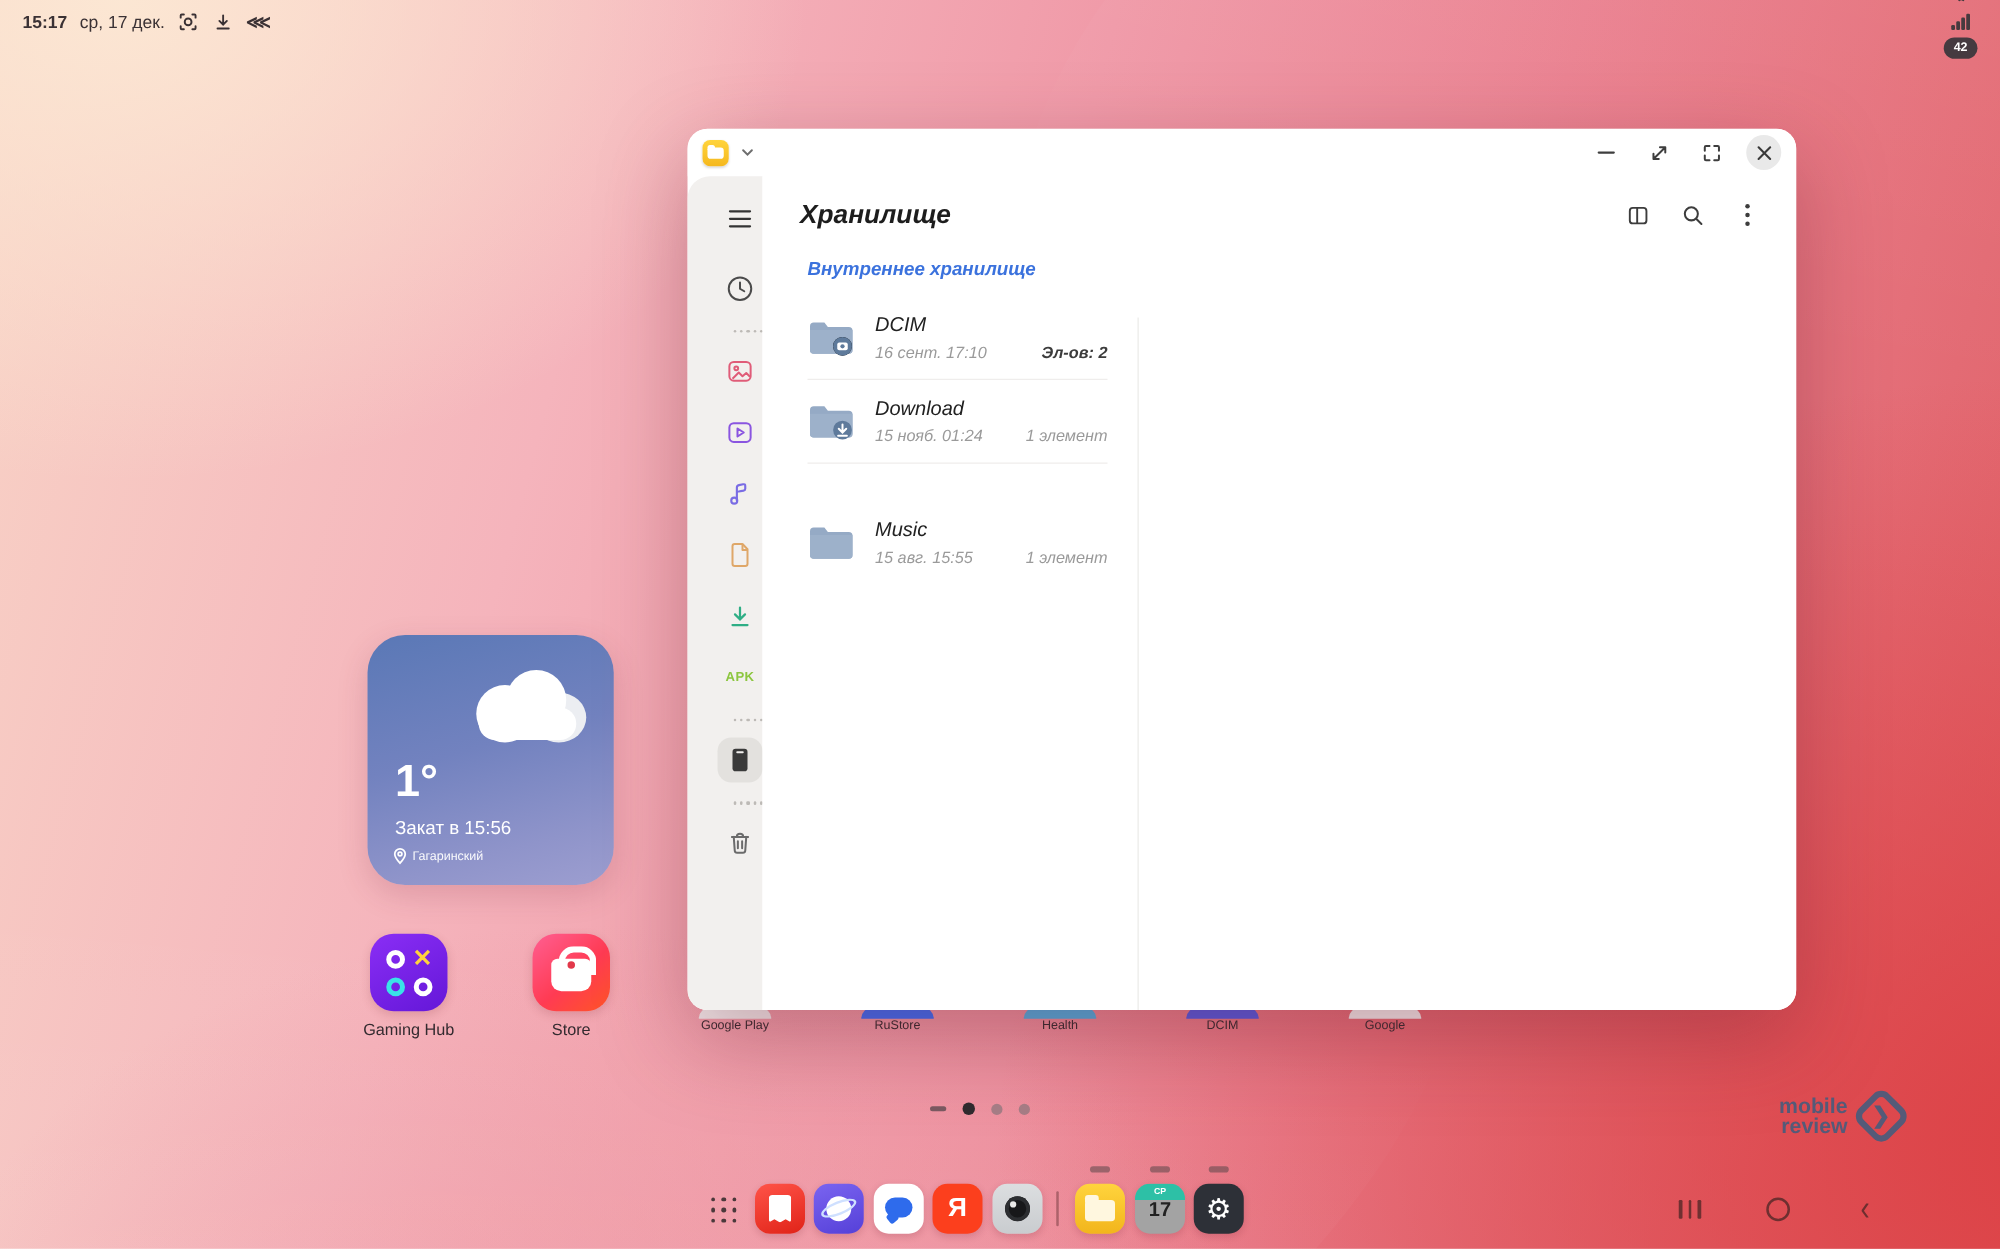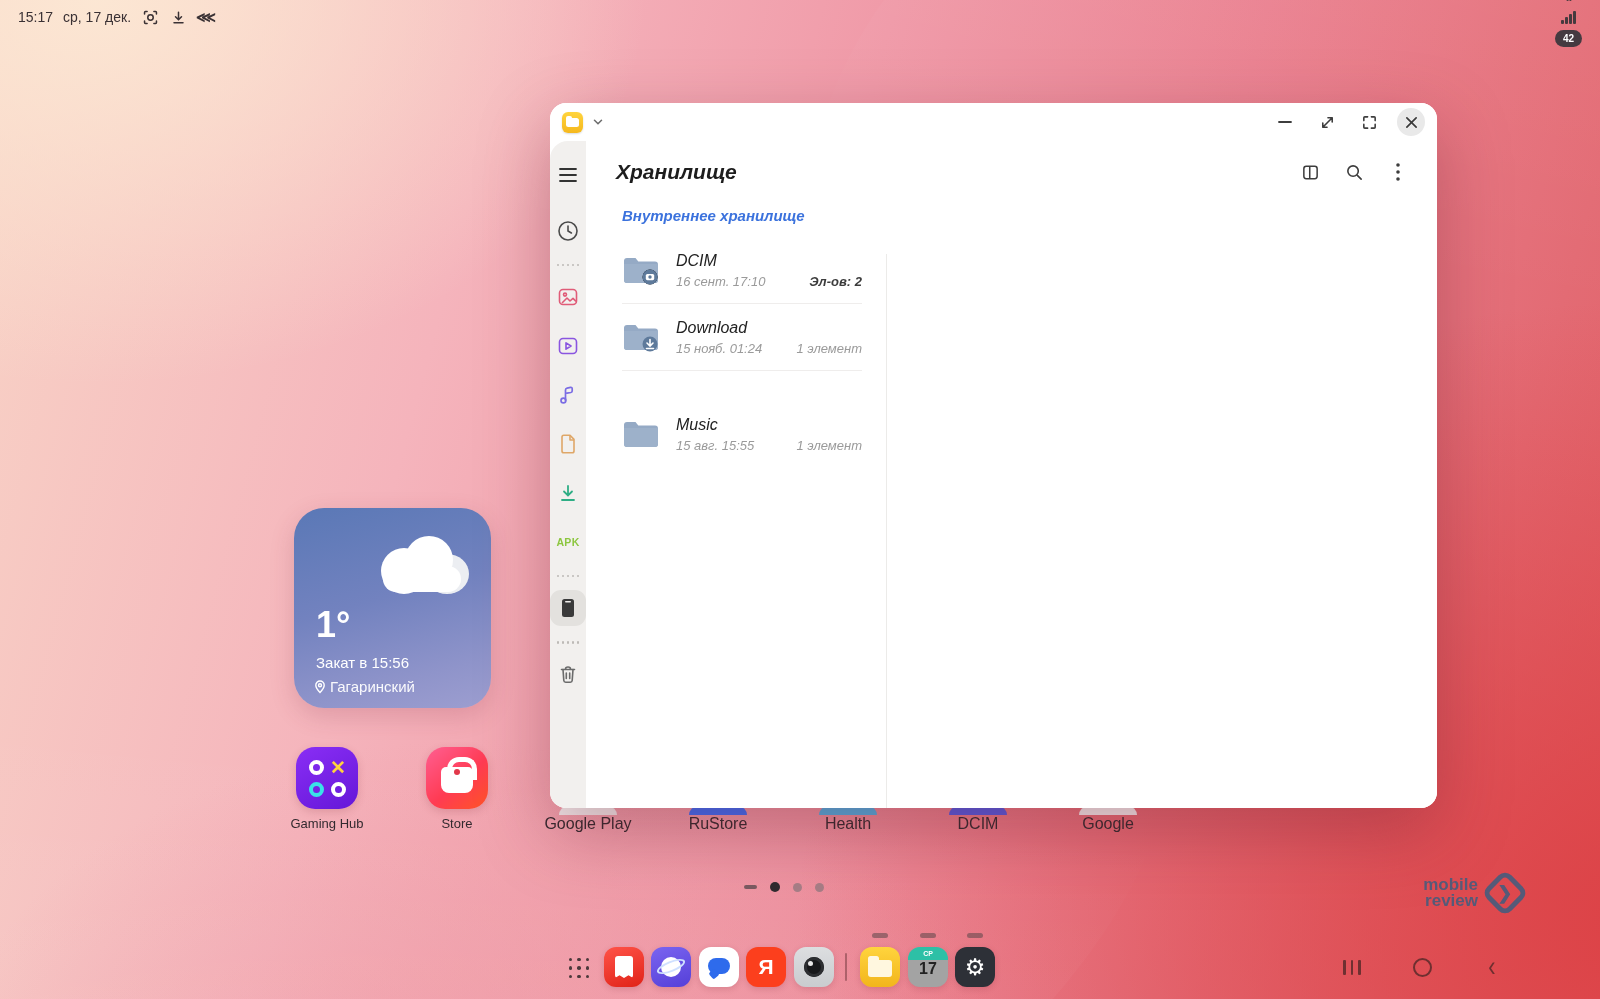--- a/index.html
+++ b/index.html
@@ -12,73 +12,73 @@
       linear-gradient(105deg, #f8d3c6 0%, #f5b4bc 28%, #f09aa8 48%, #ea8190 68%, #e36b74 88%, #e05f64 100%);
   }
   .swoosh1 { position:absolute; left:-200px; top:380px; width:1400px; height:900px; border-radius:50%;
     background:linear-gradient(25deg, rgba(255,255,255,.14), rgba(255,255,255,0) 55%); transform:rotate(-18deg); pointer-events:none;}
   .swoosh2 { position:absolute; right:-300px; top:-250px; width:1100px; height:800px; border-radius:50%;
     background:linear-gradient(205deg, rgba(255,255,255,.10), rgba(255,255,255,0) 60%); transform:rotate(-15deg); pointer-events:none;}
 
   
   .statusbar { position:absolute; top:0; left:0; right:0; height:34px; display:flex; align-items:center; padding:0 18px; color:#3a3134; }
   .sb-left { display:flex; align-items:center; gap:10px; font-size:14px; }
-  .sb-time { font-weight:400; }
+  .sb-time { font-weight:700; }
   .sb-date { font-weight:400; }
   .sb-ic { display:inline-flex; align-items:center; justify-content:center; width:18px; height:18px; color:#3a3134; }
   .sb-right { margin-left:auto; display:flex; align-items:center; gap:6px;flex-direction:column; }
   .bars { display:flex; align-items:flex-end; gap:1.5px; height:13px; }
   .bars i { display:block; width:2.5px; background:#463a3e; border-radius:1px; }
   .battery { min-width:27px; height:17px; border-radius:9px; background:#453a40; color:#fff; font-size:10px; font-weight:700;
     display:flex; align-items:center; justify-content:center; padding:0 4px; }
 
   
   .weather { position:absolute; left:294px; top:508px; width:197px; height:200px; border-radius:30px;
     background:linear-gradient(165deg,#5a78b6 0%,#7282bf 45%,#8f94ca 80%,#9d9ed0 100%);
     box-shadow:0 8px 24px rgba(120,40,60,.18); color:#fff; }
   .cloud { position:absolute; top:28px; right:22px; width:92px; height:56px; }
   .cloud .c1 { position:absolute; left:4px; top:12px; width:46px; height:46px; background:#fff; border-radius:50%; }
   .cloud .c2 { position:absolute; left:28px; top:0; width:48px; height:48px; background:#fff; border-radius:50%; }
   .cloud .c3 { position:absolute; right:0; top:18px; width:44px; height:40px; background:#eceef2; border-radius:50%; }
   .cloud .base { position:absolute; left:6px; bottom:0; width:78px; height:26px; background:#fff; border-radius:13px; }
   .w-temp { position:absolute; left:22px; top:96px; font-size:36px; font-weight:700; }
   .w-sunset { position:absolute; left:22px; top:146px; font-size:15px; font-weight:400; }
-  .w-loc { position:absolute; left:20px; top:170px; font-size:15px; display:flex; align-items:center; gap:4px; color:rgba(255,255,255,.95); }
+  .w-loc { position:absolute; left:20px; top:170px; font-size:10px; display:flex; align-items:center; gap:4px; color:rgba(255,255,255,.95); }
 
   
   .dicon { position:absolute; width:96px; text-align:center; }
   .dicon .sq { width:62px; height:62px; border-radius:19px; margin:0 auto; position:relative; box-shadow:0 3px 8px rgba(120,40,50,.18); }
   .dicon .lbl { margin-top:7px; font-size:13px; color:#332a2f; }
   .gh-sq { background:linear-gradient(150deg,#8a2ef5,#6417d8); display:grid; grid-template-columns:20px 20px; grid-template-rows:20px 20px; gap:2px; place-content:center; }
   .gh-sq span { display:flex; align-items:center; justify-content:center; }
   .ring { width:15px; height:15px; border:4px solid #fff; border-radius:50%; }
   .ring.cyan { border-color:#39e3e8; }
   .gh-x { color:#ffd23e; font-weight:800; font-size:19px; line-height:1; }
   .store-sq { background:linear-gradient(140deg,#ff5f92 0%,#ff3b53 55%,#ff5426 100%); }
   .bag { position:absolute; left:15px; top:20px; width:32px; height:26px; background:#fff; border-radius:5px 5px 8px 8px; }
   .bag:before { content:""; position:absolute; left:6px; top:-10px; width:20px; height:18px; border:5px solid #fff; border-bottom:none; border-radius:12px 12px 0 0; }
   .bag:after { content:""; position:absolute; left:13px; top:2px; width:6px; height:6px; background:#e2384a; border-radius:50%; }
 
   
   .sliver { position:absolute; top:806px; width:58px; height:9px; border-radius:10px 10px 0 0; opacity:.95; }
-  .occl { position:absolute; top:815px; width:110px; text-align:center; font-size:16px; color:#332a2f; }
+  .occl { position:absolute; top:815px; width:110px; text-align:center; font-size:10px; color:#332a2f; }
 
   
   .window { position:absolute; left:550px; top:103px; width:887px; height:705px; background:#fff; border-radius:16px;
     box-shadow:0 24px 70px rgba(110,30,45,.35); overflow:hidden; }
   .titlebar { height:38px; display:flex; align-items:center; padding:0 12px; background:#fff; }
   .appic { width:21px; height:21px; border-radius:6px; background:linear-gradient(180deg,#ffd43d,#f5b81e); position:relative; box-shadow:0 1px 2px rgba(0,0,0,.15);}
   .appic:before { content:""; position:absolute; left:4px; top:6px; width:13px; height:9px; background:#fff; border-radius:2.5px; }
   .appic:after { content:""; position:absolute; left:4px; top:4px; width:6px; height:4px; background:#fff; border-radius:2px 2px 0 0; }
   .tb-chev { margin-left:8px; display:flex; }
   .tb-controls { margin-left:auto; display:flex; align-items:center; gap:14px; }
   .ctl { width:28px; height:28px; display:flex; align-items:center; justify-content:center; color:#3e3e3e; }
   .ctl.close { background:#e9e9e9; border-radius:50%; }
   .winbody { display:flex; height:667px; }
-  .sidebar { width:36px; background:#f2f0ee; border-radius:18px 0 0 14px; display:flex; flex-direction:column; align-items:center; padding-top:16px; }
+  .sidebar { width:60px; background:#f2f0ee; border-radius:18px 0 0 14px; display:flex; flex-direction:column; align-items:flex-end; padding-top:16px; }
   .sb-btn { width:36px; height:36px; display:flex; align-items:center; justify-content:center; border-radius:11px; margin-bottom:13px; }
   .sb-btn.sel { background:#e3e1de; }
   .dots5 { display:flex; gap:3px; margin:2px 0 13px; }
   .dots5 i { width:2.2px; height:2.2px; border-radius:50%; background:#bdbab6; display:block; }
   .apk { font-size:10.5px; font-weight:800; color:#8cc63f; letter-spacing:.3px; }
   .content { flex:1; position:relative; background:#fff;font-style:italic; }
   .vdivider { position:absolute; left:300px; top:113px; bottom:0; width:1px; background:#ecebe9; }
   .c-header { display:flex; align-items:center; padding:18px 26px 0 30px; }
   .c-title { font-size:21px; font-weight:700; color:#1d1d1d; }
   .c-actions { margin-left:auto; display:flex; align-items:center; gap:18px; color:#3d3d3d; }

